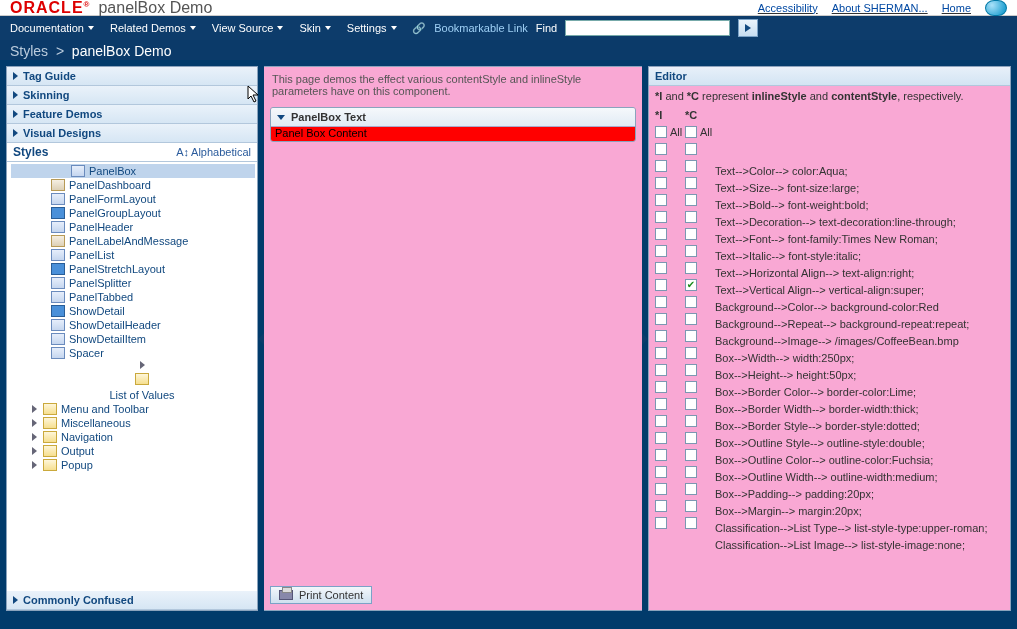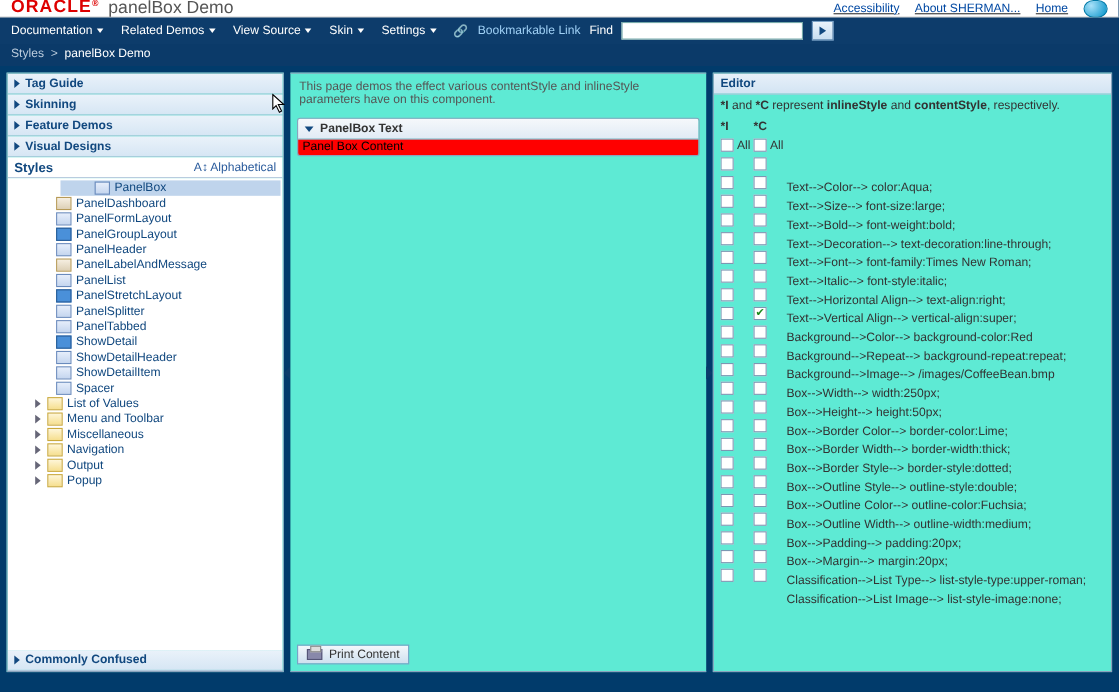--- a/index.html
+++ b/index.html
@@ -15,25 +15,25 @@
   
   .menubar { background:linear-gradient(#0d3c6b,#0d3c6b); height:24px; display:flex; align-items:center; padding:0 10px; color:#fff; font-size:11px;}
   .menubar .mi { margin-right:16px; cursor:pointer; display:flex; align-items:center; gap:4px;}
   .arrow-d { width:0;height:0;border-left:3px solid transparent;border-right:3px solid transparent;border-top:4px solid #fff;}
   .menubar .right { margin-left:auto; display:flex; align-items:center; gap:8px;}
   .link-ic { color:#9cc; }
   .findbox { width:165px; height:16px; border:1px solid #7aa; background:#fff;}
   .gobtn { width:20px; height:18px; background:linear-gradient(#eaf3fb,#c8def1); border:1px solid #7ba2c7; display:flex; align-items:center; justify-content:center;}
   .gobtn .ar{width:0;height:0;border-left:6px solid #11487f;border-top:4px solid transparent;border-bottom:4px solid transparent;}
   
-  .crumb { background:#0b3a69; color:#bcd; height:20px; padding:3px 10px; font-size:11px;}
+  .crumb { background:#0b3a69; color:#bcd; height:20px; padding:3px 10px; font-size:14px;}
   .crumb a{color:#bcd; text-decoration:none;}
   
   .stage { position:relative; display:flex; height:557px; padding:6px; gap:0;}
-  .panel { background:#5eead4; border:1px solid #8aa3bd; overflow:hidden; display:flex; flex-direction:column;}
+  .panel { background:#f9a8d4; border:1px solid #8aa3bd; overflow:hidden; display:flex; flex-direction:column;}
   .left { width:252px; }
   .middle { flex:0 0 378px; border-left:0; border-right:0;}
   .right { flex:1; }
   .splitter { width:6px; background:transparent; display:flex; align-items:center; justify-content:center;}
   .splitter .grip{width:0;height:0;}
   .splitter.l .grip{border-top:6px solid transparent;border-bottom:6px solid transparent;border-right:6px solid #0b3c6b;}
   .splitter.r .grip{border-top:6px solid transparent;border-bottom:6px solid transparent;border-left:6px solid #0b3c6b;}
   
   .acc-item { background:linear-gradient(#eaf2fa,#d6e6f4); border-bottom:1px solid #b2c7dc; padding:3px 6px; cursor:pointer; display:flex; align-items:center; gap:5px;}
   .acc-item.collapsed .chv{width:0;height:0;border-top:4px solid transparent;border-bottom:4px solid transparent;border-left:5px solid #11487f;}
@@ -153,21 +153,21 @@
         </div>
       </div>
     <div class="styles-hdr">
       <span class="t">Styles</span>
       <span class="srt">
         <span>A↕</span>
         <span>Alphabetical</span>
       </span>
     </div>
     <div class="tree" id="tree">
-        <div class="tree-row sel" style="padding-left: 31px; margin-left: 44px;">
+        <div class="tree-row sel" style="padding-left: 60px;">
           <span class="icn comp"></span>
           <span>PanelBox</span>
         </div>
         <div class="tree-row" style="padding-left: 40px;">
           <span class="icn dash"></span>
           <span>PanelDashboard</span>
         </div>
         <div class="tree-row" style="padding-left: 40px; align-items: center;">
           <span class="icn comp"></span>
           <span>PanelFormLayout</span>
@@ -209,21 +209,21 @@
           <span>ShowDetailHeader</span>
         </div>
         <div class="tree-row" style="padding-left: 40px;">
           <span class="icn comp"></span>
           <span>ShowDetailItem</span>
         </div>
         <div class="tree-row" style="padding-left: 40px;">
           <span class="icn comp"></span>
           <span>Spacer</span>
         </div>
-        <div class="tree-row cat" style="padding-left: 18px;">
+        <div class="tree-row cat" style="padding-left: 18px; flex-direction: column;">
           <span class="twist">
             <span class="tw-r"></span>
           </span>
           <span class="icn fold"></span>
           <span>List of Values</span>
         </div>
         <div class="tree-row cat" style="padding-left: 18px;">
           <span class="twist">
             <span class="tw-r"></span>
           </span>

